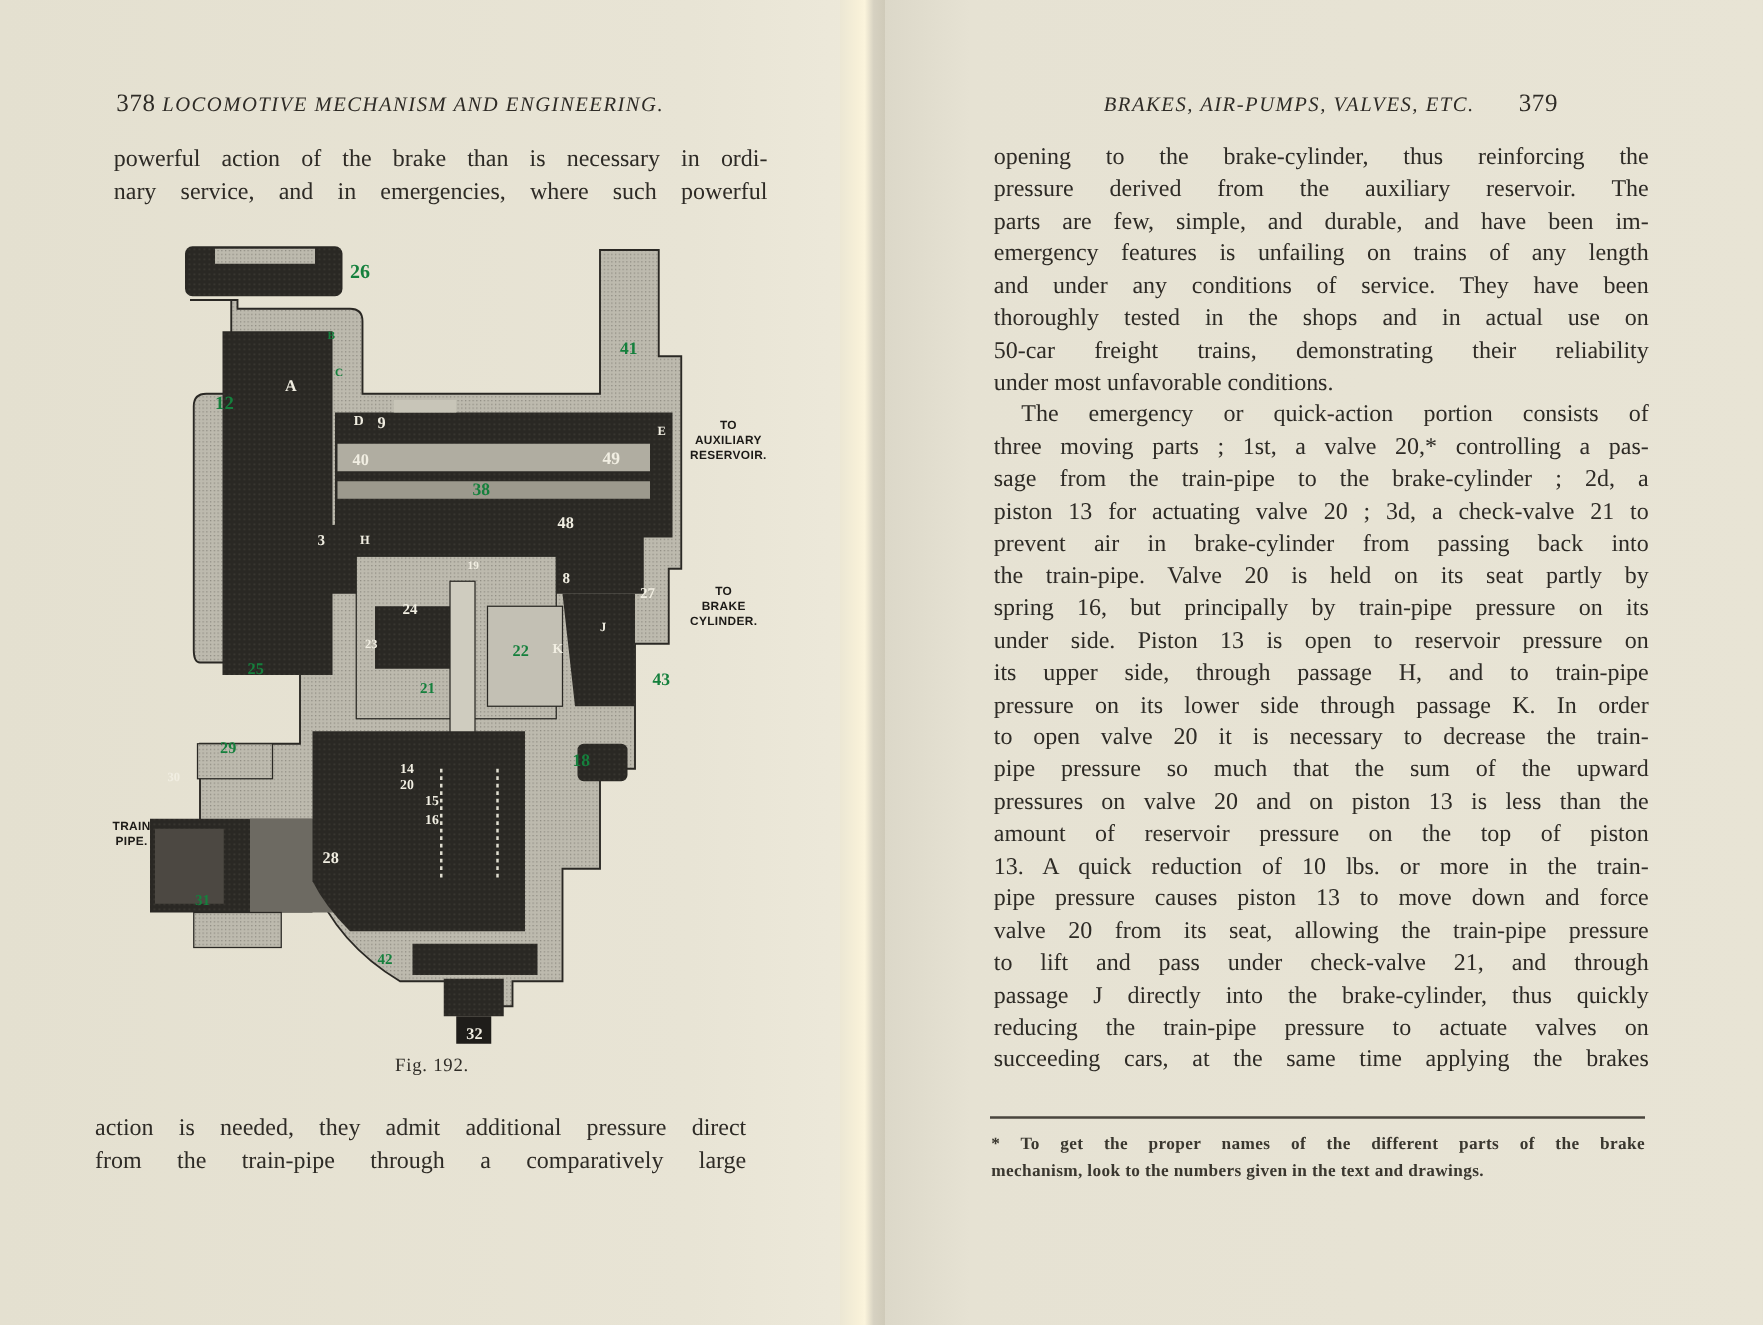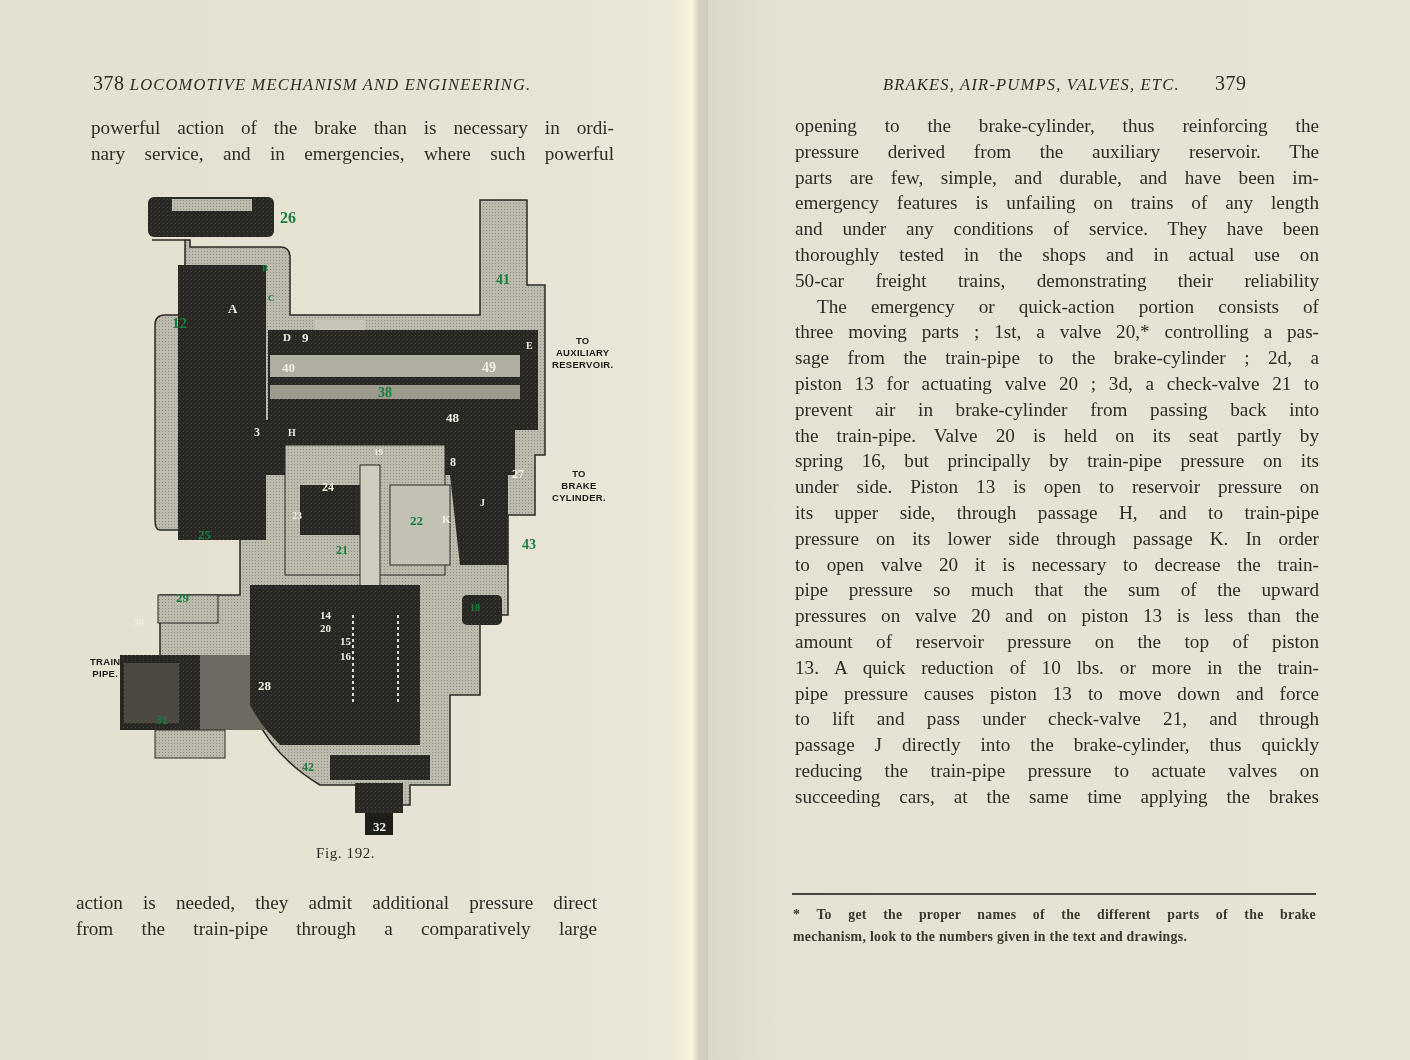--- a/index.html
+++ b/index.html
@@ -135,21 +135,21 @@
   <div class="lbl w" style="left:360px;top:270px;font-size:12px;">8</div>
   <div class="lbl" style="left:108px;top:342px;font-size:13px;">25</div>
   <div class="lbl" style="left:86px;top:405px;font-size:13px;">29</div>
   <div class="lbl w" style="left:44px;top:432px;font-size:10px;">30</div>
   <div class="lbl" style="left:66px;top:528px;font-size:12px;">31</div>
   <div class="lbl w" style="left:168px;top:493px;font-size:13px;">28</div>
   <div class="lbl w" style="left:230px;top:424px;font-size:11px;">14</div>
   <div class="lbl w" style="left:230px;top:437px;font-size:11px;">20</div>
   <div class="lbl w" style="left:250px;top:450px;font-size:11px;">15</div>
   <div class="lbl w" style="left:250px;top:465px;font-size:11px;">16</div>
-  <div class="lbl" style="left:380px;top:417px;font-size:10px;">18</div>
+  <div class="lbl" style="left:368px;top:417px;font-size:14px;">18</div>
   <div class="lbl" style="left:212px;top:575px;font-size:12px;">42</div>
   <div class="lbl w" style="left:283px;top:634px;font-size:13px;">32</div>
 
   <div class="side-lbl" style="left:462px;top:150px;">
     <div>TO</div>
     <div>AUXILIARY</div>
     <div>RESERVOIR.</div>
   </div>
   <div class="side-lbl" style="left:462px;top:283px;">
     <div>TO</div>
@@ -178,36 +178,38 @@
 </div>
 
 <div class="text-block rt">
   <span class="line">opening to the brake-cylinder, thus reinforcing the</span>
   <span class="line">pressure derived from the auxiliary reservoir. The</span>
   <span class="line">parts are few, simple, and durable, and have been im-</span>
   <span class="line">emergency features is unfailing on trains of any length</span>
   <span class="line">and under any conditions of service. They have been</span>
   <span class="line">thoroughly tested in the shops and in actual use on</span>
   <span class="line">50-car freight trains, demonstrating their reliability</span>
+  <span class="line last">under most unfavorable conditions.</span>
   <span class="line indent">The emergency or quick-action portion consists of</span>
   <span class="line">three moving parts ; 1st, a valve 20,* controlling a pas-</span>
   <span class="line">sage from the train-pipe to the brake-cylinder ; 2d, a</span>
   <span class="line">piston 13 for actuating valve 20 ; 3d, a check-valve 21 to</span>
   <span class="line">prevent air in brake-cylinder from passing back into</span>
   <span class="line">the train-pipe. Valve 20 is held on its seat partly by</span>
   <span class="line">spring 16, but principally by train-pipe pressure on its</span>
   <span class="line">under side. Piston 13 is open to reservoir pressure on</span>
   <span class="line">its upper side, through passage H, and to train-pipe</span>
   <span class="line">pressure on its lower side through passage K. In order</span>
   <span class="line">to open valve 20 it is necessary to decrease the train-</span>
   <span class="line">pipe pressure so much that the sum of the upward</span>
   <span class="line">pressures on valve 20 and on piston 13 is less than the</span>
   <span class="line">amount of reservoir pressure on the top of piston</span>
   <span class="line">13. A quick reduction of 10 lbs. or more in the train-</span>
   <span class="line">pipe pressure causes piston 13 to move down and force</span>
+  <span class="line">valve 20 from its seat, allowing the train-pipe pressure</span>
   <span class="line">to lift and pass under check-valve 21, and through</span>
   <span class="line">passage J directly into the brake-cylinder, thus quickly</span>
   <span class="line">reducing the train-pipe pressure to actuate valves on</span>
   <span class="line">succeeding cars, at the same time applying the brakes</span>
 </div>
 
 <div class="footnote-rule"></div>
 <div class="footnote">
   <span class="line">* To get the proper names of the different parts of the brake</span>
   <span class="line last">mechanism, look to the numbers given in the text and drawings.</span>

